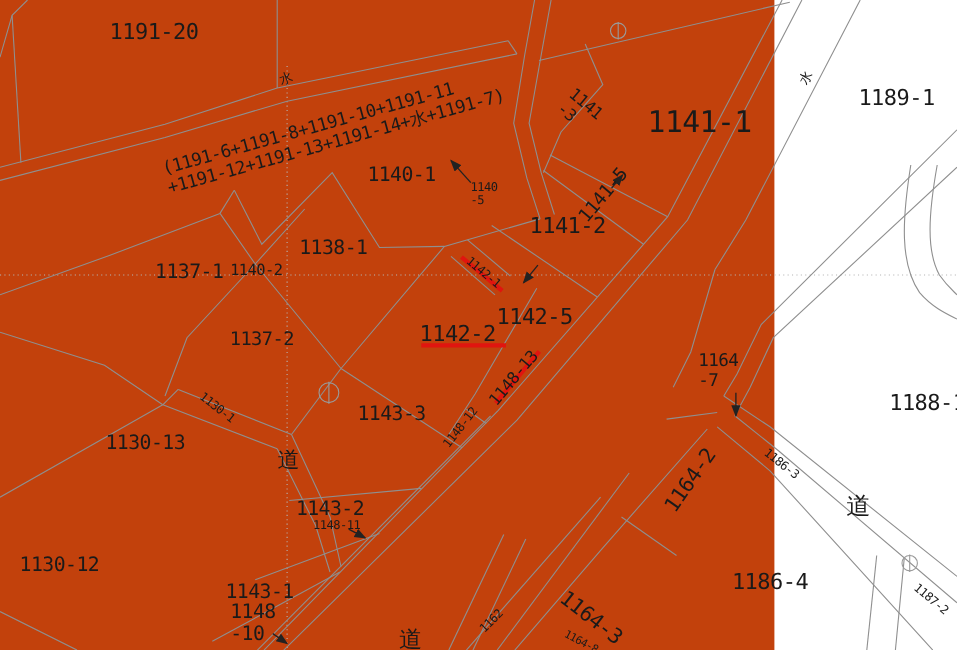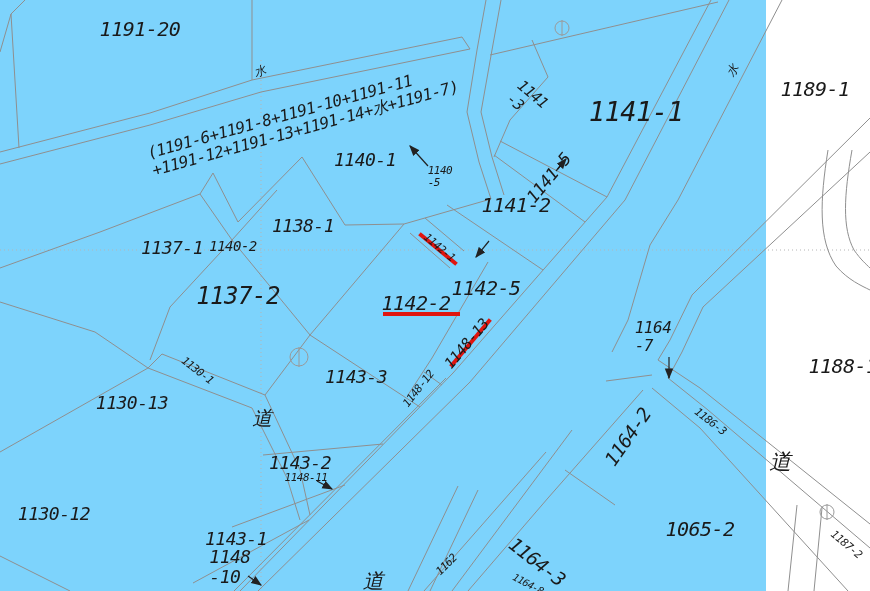--- a/index.html
+++ b/index.html
@@ -1,21 +1,21 @@
 <!DOCTYPE html>
 <html><head>
 <meta charset="utf-8">
 <style>
   html,body{margin:0;padding:0;}
   body{
     width:870px;height:591px;overflow:hidden;background:#ffffff;
     font-family:"DejaVu Sans Mono","Liberation Mono",monospace;
     position:relative;
   }
-  #map-canvas{position:absolute;left:0;top:0;width:766px;height:591px;background:#7dd3fc;font-style:italic;}
+  #map-canvas{position:absolute;left:0;top:0;width:704px;height:591px;background:#c2410c;}
   #boundaries{position:absolute;left:0;top:0;}
   #labels-layer{position:absolute;left:0;top:0;width:870px;height:591px;pointer-events:none;}
   .map-label{
     position:absolute;white-space:pre;text-align:left;color:#1a1a1a;
     letter-spacing:-0.5px;line-height:1.12;font-weight:500;
   }
 </style>
 </head>
 <body>
 
@@ -127,21 +127,21 @@
   <div id="labels-layer">
       <div class="map-label" style="left: 140px; top: 29px; font-size: 20px; transform: translate(-50%, -50%) rotate(0deg); color: rgb(26, 26, 26);">1191-20</div>
       <div class="map-label" style="left: 303px; top: 120px; font-size: 16px; transform: translate(-50%, -50%) rotate(-15.5deg); color: rgb(26, 26, 26);">(1191-6+1191-8+1191-10+1191-11
 +1191-12+1191-13+1191-14+水+1191-7)</div>
       <div class="map-label" style="left: 365px; top: 160px; font-size: 18px; transform: translate(-50%, -50%) rotate(0deg); color: rgb(26, 26, 26);">1140-1</div>
       <div class="map-label" style="left: 233px; top: 199px; font-size: 14px; transform: translate(-50%, -50%) rotate(0deg); color: rgb(26, 26, 26); margin-top: 48px;">1140-2</div>
       <div class="map-label" style="left: 440px; top: 177px; font-size: 11px; transform: translate(-50%, -50%) rotate(0deg); color: rgb(26, 26, 26);">1140
 -5</div>
       <div class="map-label" style="left: 303px; top: 226px; font-size: 18px; transform: translate(-50%, -50%) rotate(0deg); color: rgb(26, 26, 26);">1138-1</div>
       <div class="map-label" style="left: 172px; top: 248px; font-size: 18px; transform: translate(-50%, -50%) rotate(0deg); color: rgb(26, 26, 26);">1137-1</div>
-      <div class="map-label" style="left: 238px; top: 296px; font-size: 24px; transform: translate(-50%, -50%) rotate(0deg); color: rgb(26, 26, 26);">1137-2</div>
+      <div class="map-label" style="left: 238px; top: 309px; font-size: 17px; transform: translate(-50%, -50%) rotate(0deg); color: rgb(26, 26, 26);">1137-2</div>
       <div class="map-label" style="left: 132px; top: 403px; font-size: 18px; transform: translate(-50%, -50%) rotate(0deg); color: rgb(26, 26, 26);">1130-13</div>
       <div class="map-label" style="left: 54px; top: 514px; font-size: 18px; transform: translate(-50%, -50%) rotate(0deg); color: rgb(26, 26, 26); text-align: right;">1130-12</div>
       <div class="map-label" style="left: 197px; top: 371px; font-size: 11px; transform: translate(-50%, -50%) rotate(38deg); color: rgb(26, 26, 26);">1130-1</div>
       <div class="map-label" style="left: 356px; top: 377px; font-size: 18px; transform: translate(-50%, -50%) rotate(0deg); color: rgb(26, 26, 26);">1143-3</div>
       <div class="map-label" style="left: 300px; top: 463px; font-size: 18px; transform: translate(-50%, -50%) rotate(0deg); color: rgb(26, 26, 26);">1143-2</div>
       <div class="map-label" style="left: 236px; top: 539px; font-size: 18px; transform: translate(-50%, -50%) rotate(0deg); color: rgb(26, 26, 26);">1143-1</div>
       <div class="map-label" style="left: 230px; top: 567px; font-size: 18px; transform: translate(-50%, -50%) rotate(0deg); color: rgb(26, 26, 26);">1148
 -10</div>
       <div class="map-label" style="left: 306px; top: 478px; font-size: 11px; transform: translate(-50%, -50%) rotate(0deg); color: rgb(26, 26, 26);">1148-11</div>
       <div class="map-label" style="left: 419px; top: 389px; font-size: 11px; transform: translate(-50%, -50%) rotate(-52deg); color: rgb(26, 26, 26);">1148-12</div>
@@ -153,21 +153,21 @@
       <div class="map-label" style="left: 549px; top: 178px; font-size: 17px; transform: translate(-50%, -50%) rotate(-50deg); color: rgb(26, 26, 26);">1141-5</div>
       <div class="map-label" style="left: 527px; top: 101px; font-size: 15px; transform: translate(-50%, -50%) rotate(40deg); color: rgb(26, 26, 26);">1141
 -3</div>
       <div class="map-label" style="left: 636px; top: 73px; font-size: 27px; transform: translate(-50%, -50%) rotate(0deg); color: rgb(26, 26, 26); margin-top: 39px;">1141-1</div>
       <div class="map-label" style="left: 815px; top: 89px; font-size: 20px; transform: translate(-50%, -50%) rotate(0deg); color: rgb(26, 26, 26);">1189-1</div>
       <div class="map-label" style="left: 653px; top: 337px; font-size: 16px; transform: translate(-50%, -50%) rotate(0deg); color: rgb(26, 26, 26);">1164
 -7</div>
       <div class="map-label" style="left: 628px; top: 437px; font-size: 19px; transform: translate(-50%, -50%) rotate(-55deg); color: rgb(26, 26, 26);">1164-2</div>
       <div class="map-label" style="left: 710px; top: 422px; font-size: 11px; transform: translate(-50%, -50%) rotate(38deg); color: rgb(26, 26, 26);">1186-3</div>
       <div class="map-label" style="left: 843px; top: 366px; font-size: 20px; transform: translate(-50%, -50%) rotate(0deg); color: rgb(26, 26, 26);">1188-1</div>
-      <div class="map-label" style="left: 700px; top: 529px; font-size: 20px; transform: translate(-50%, -50%) rotate(0deg); color: rgb(26, 26, 26);">1065-2</div>
+      <div class="map-label" style="left: 700px; top: 529px; font-size: 20px; transform: translate(-50%, -50%) rotate(0deg); color: rgb(26, 26, 26);">1186-4</div>
       <div class="map-label" style="left: 537px; top: 562px; font-size: 19px; transform: translate(-50%, -50%) rotate(38deg); color: rgb(26, 26, 26);">1164-3</div>
       <div class="map-label" style="left: 528px; top: 584px; font-size: 10px; transform: translate(-50%, -50%) rotate(28deg); color: rgb(26, 26, 26);">1164-8</div>
       <div class="map-label" style="left: 447px; top: 565px; font-size: 11px; transform: translate(-50%, -50%) rotate(-45deg); color: rgb(26, 26, 26);">1162</div>
       <div class="map-label" style="left: 262px; top: 418px; font-size: 20px; transform: translate(-50%, -50%) rotate(0deg); color: rgb(26, 26, 26);">道</div>
       <div class="map-label" style="left: 373px; top: 582px; font-size: 21px; transform: translate(-50%, -50%) rotate(0deg); color: rgb(26, 26, 26);">道</div>
       <div class="map-label" style="left: 780px; top: 462px; font-size: 22px; transform: translate(-50%, -50%) rotate(0deg); color: rgb(26, 26, 26);">道</div>
       <div class="map-label" style="left: 260px; top: 72px; font-size: 12px; transform: translate(-50%, -50%) rotate(-20deg); color: rgb(26, 26, 26);">水</div>
       <div class="map-label" style="left: 733px; top: 71px; font-size: 12px; transform: translate(-50%, -50%) rotate(-60deg); color: rgb(26, 26, 26);">水</div>
       <div class="map-label" style="left: 846px; top: 545px; font-size: 11px; transform: translate(-50%, -50%) rotate(40deg); color: rgb(26, 26, 26);">1187-2</div>
     </div>

